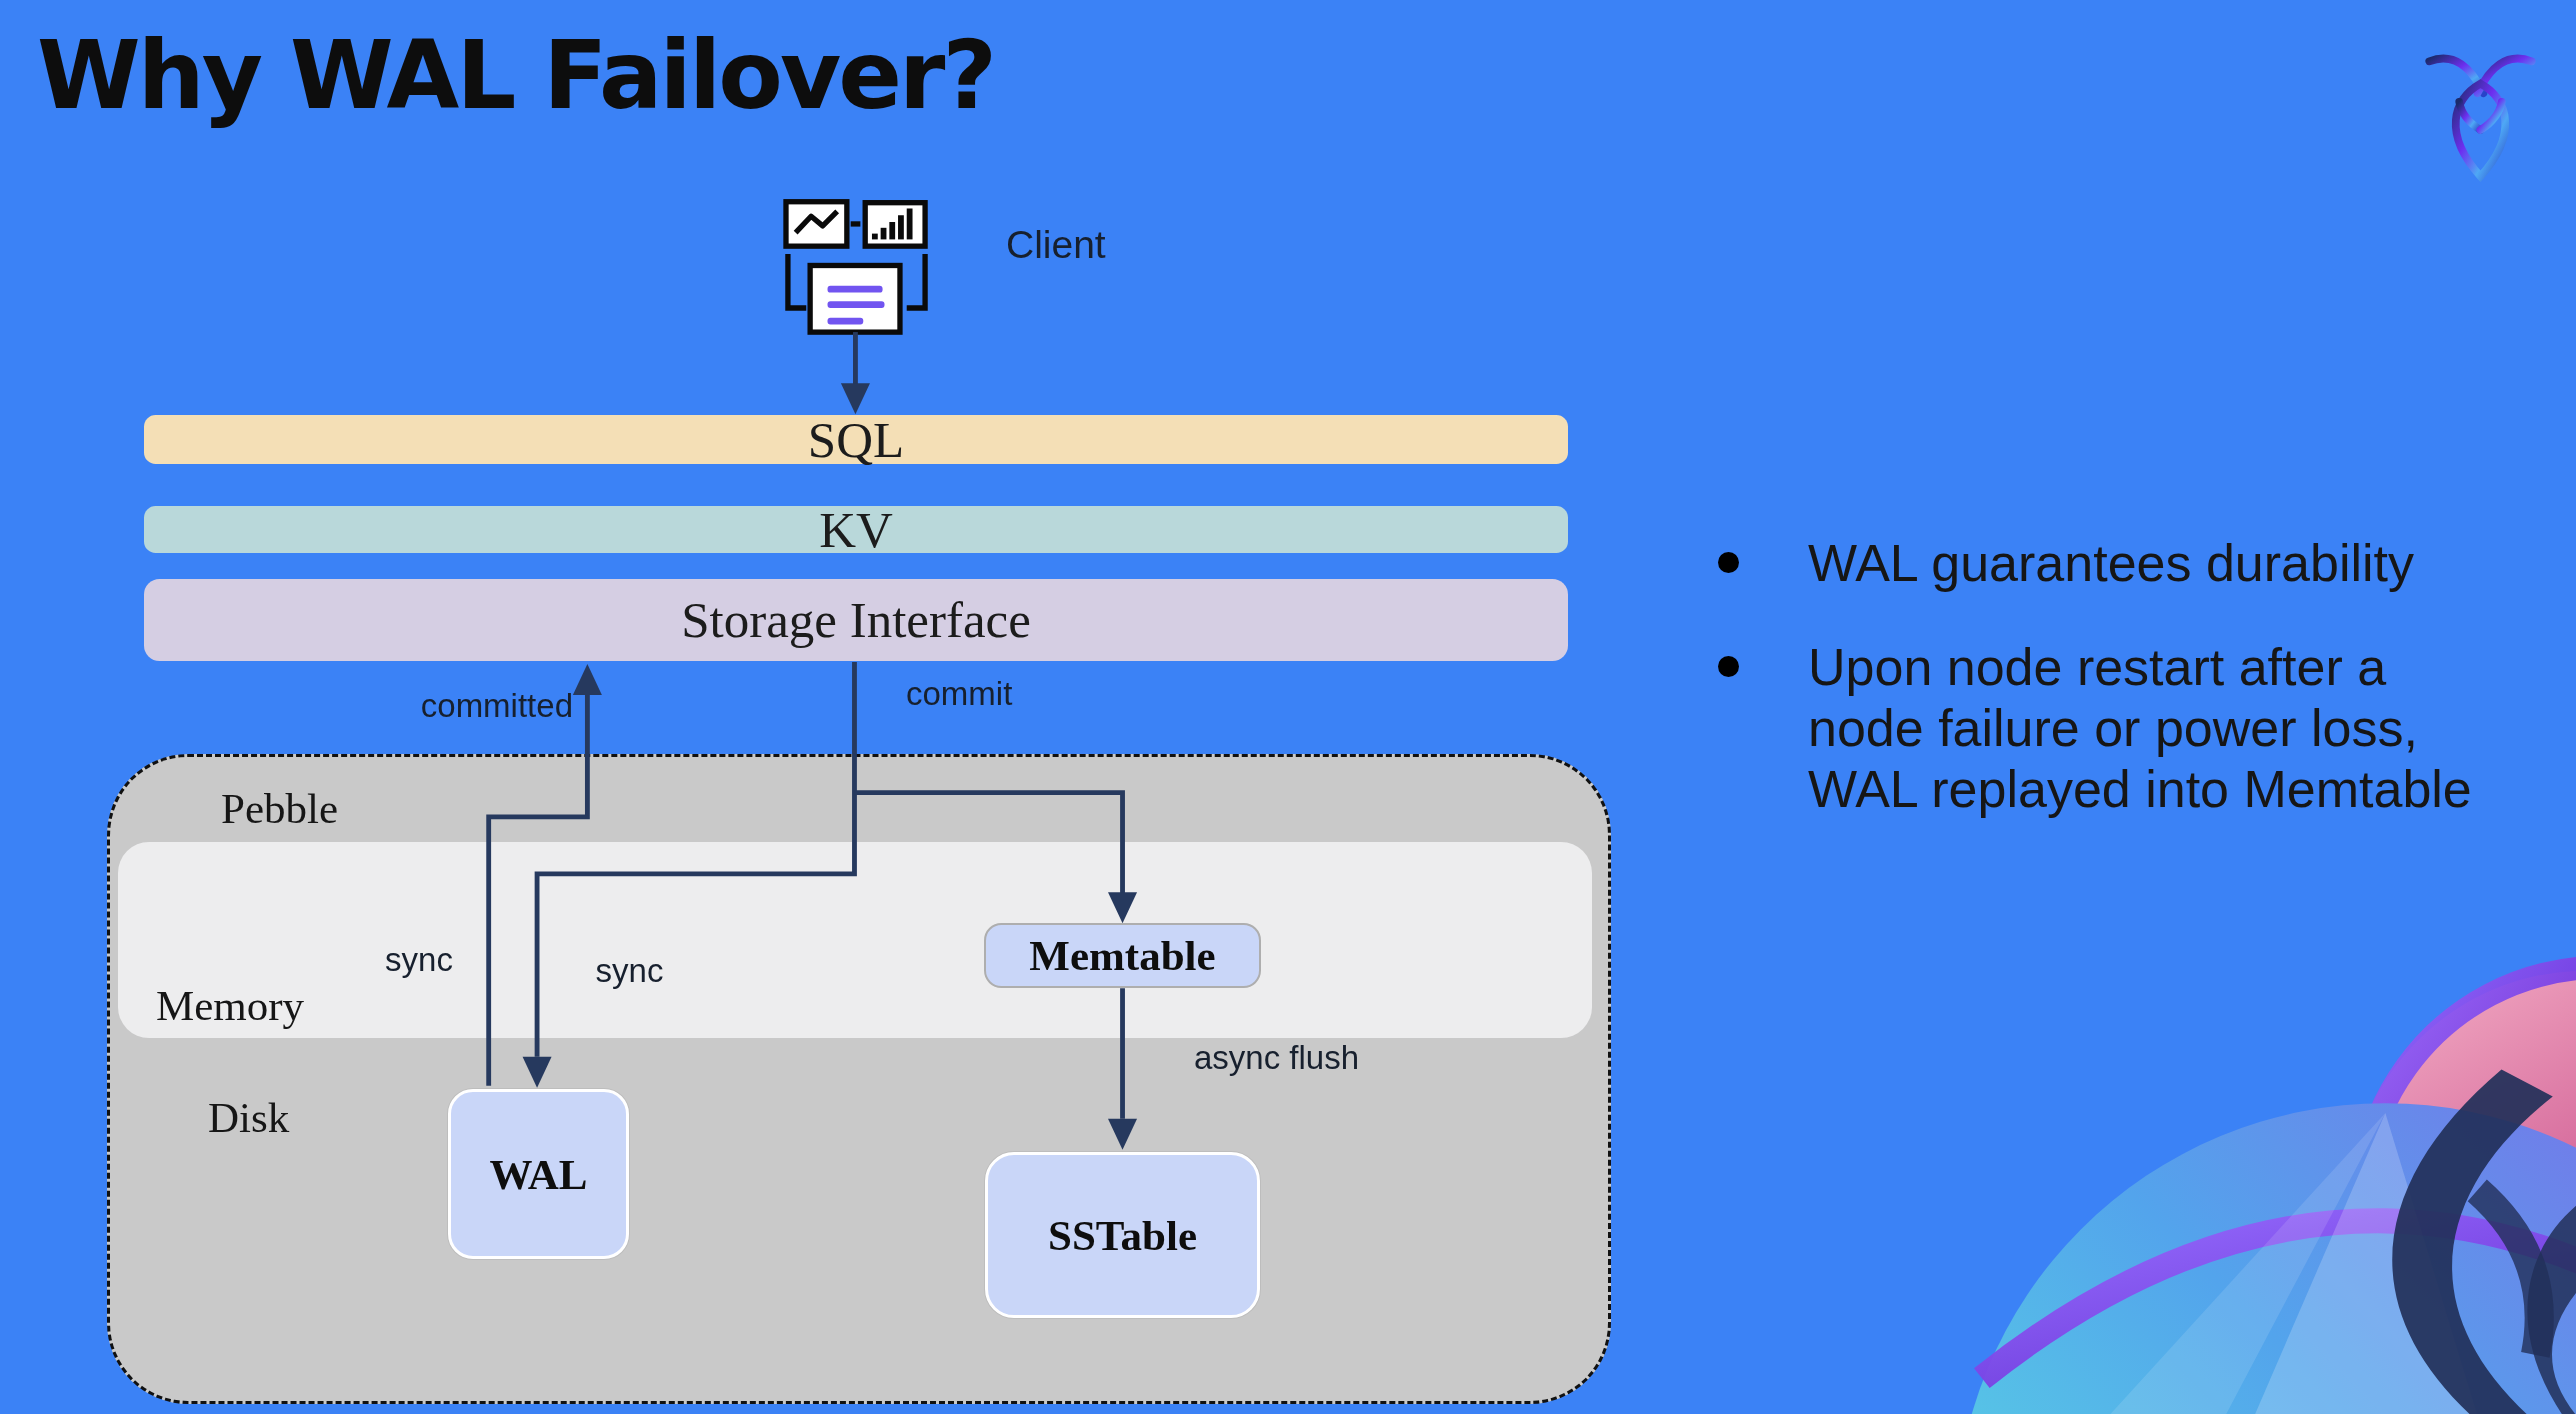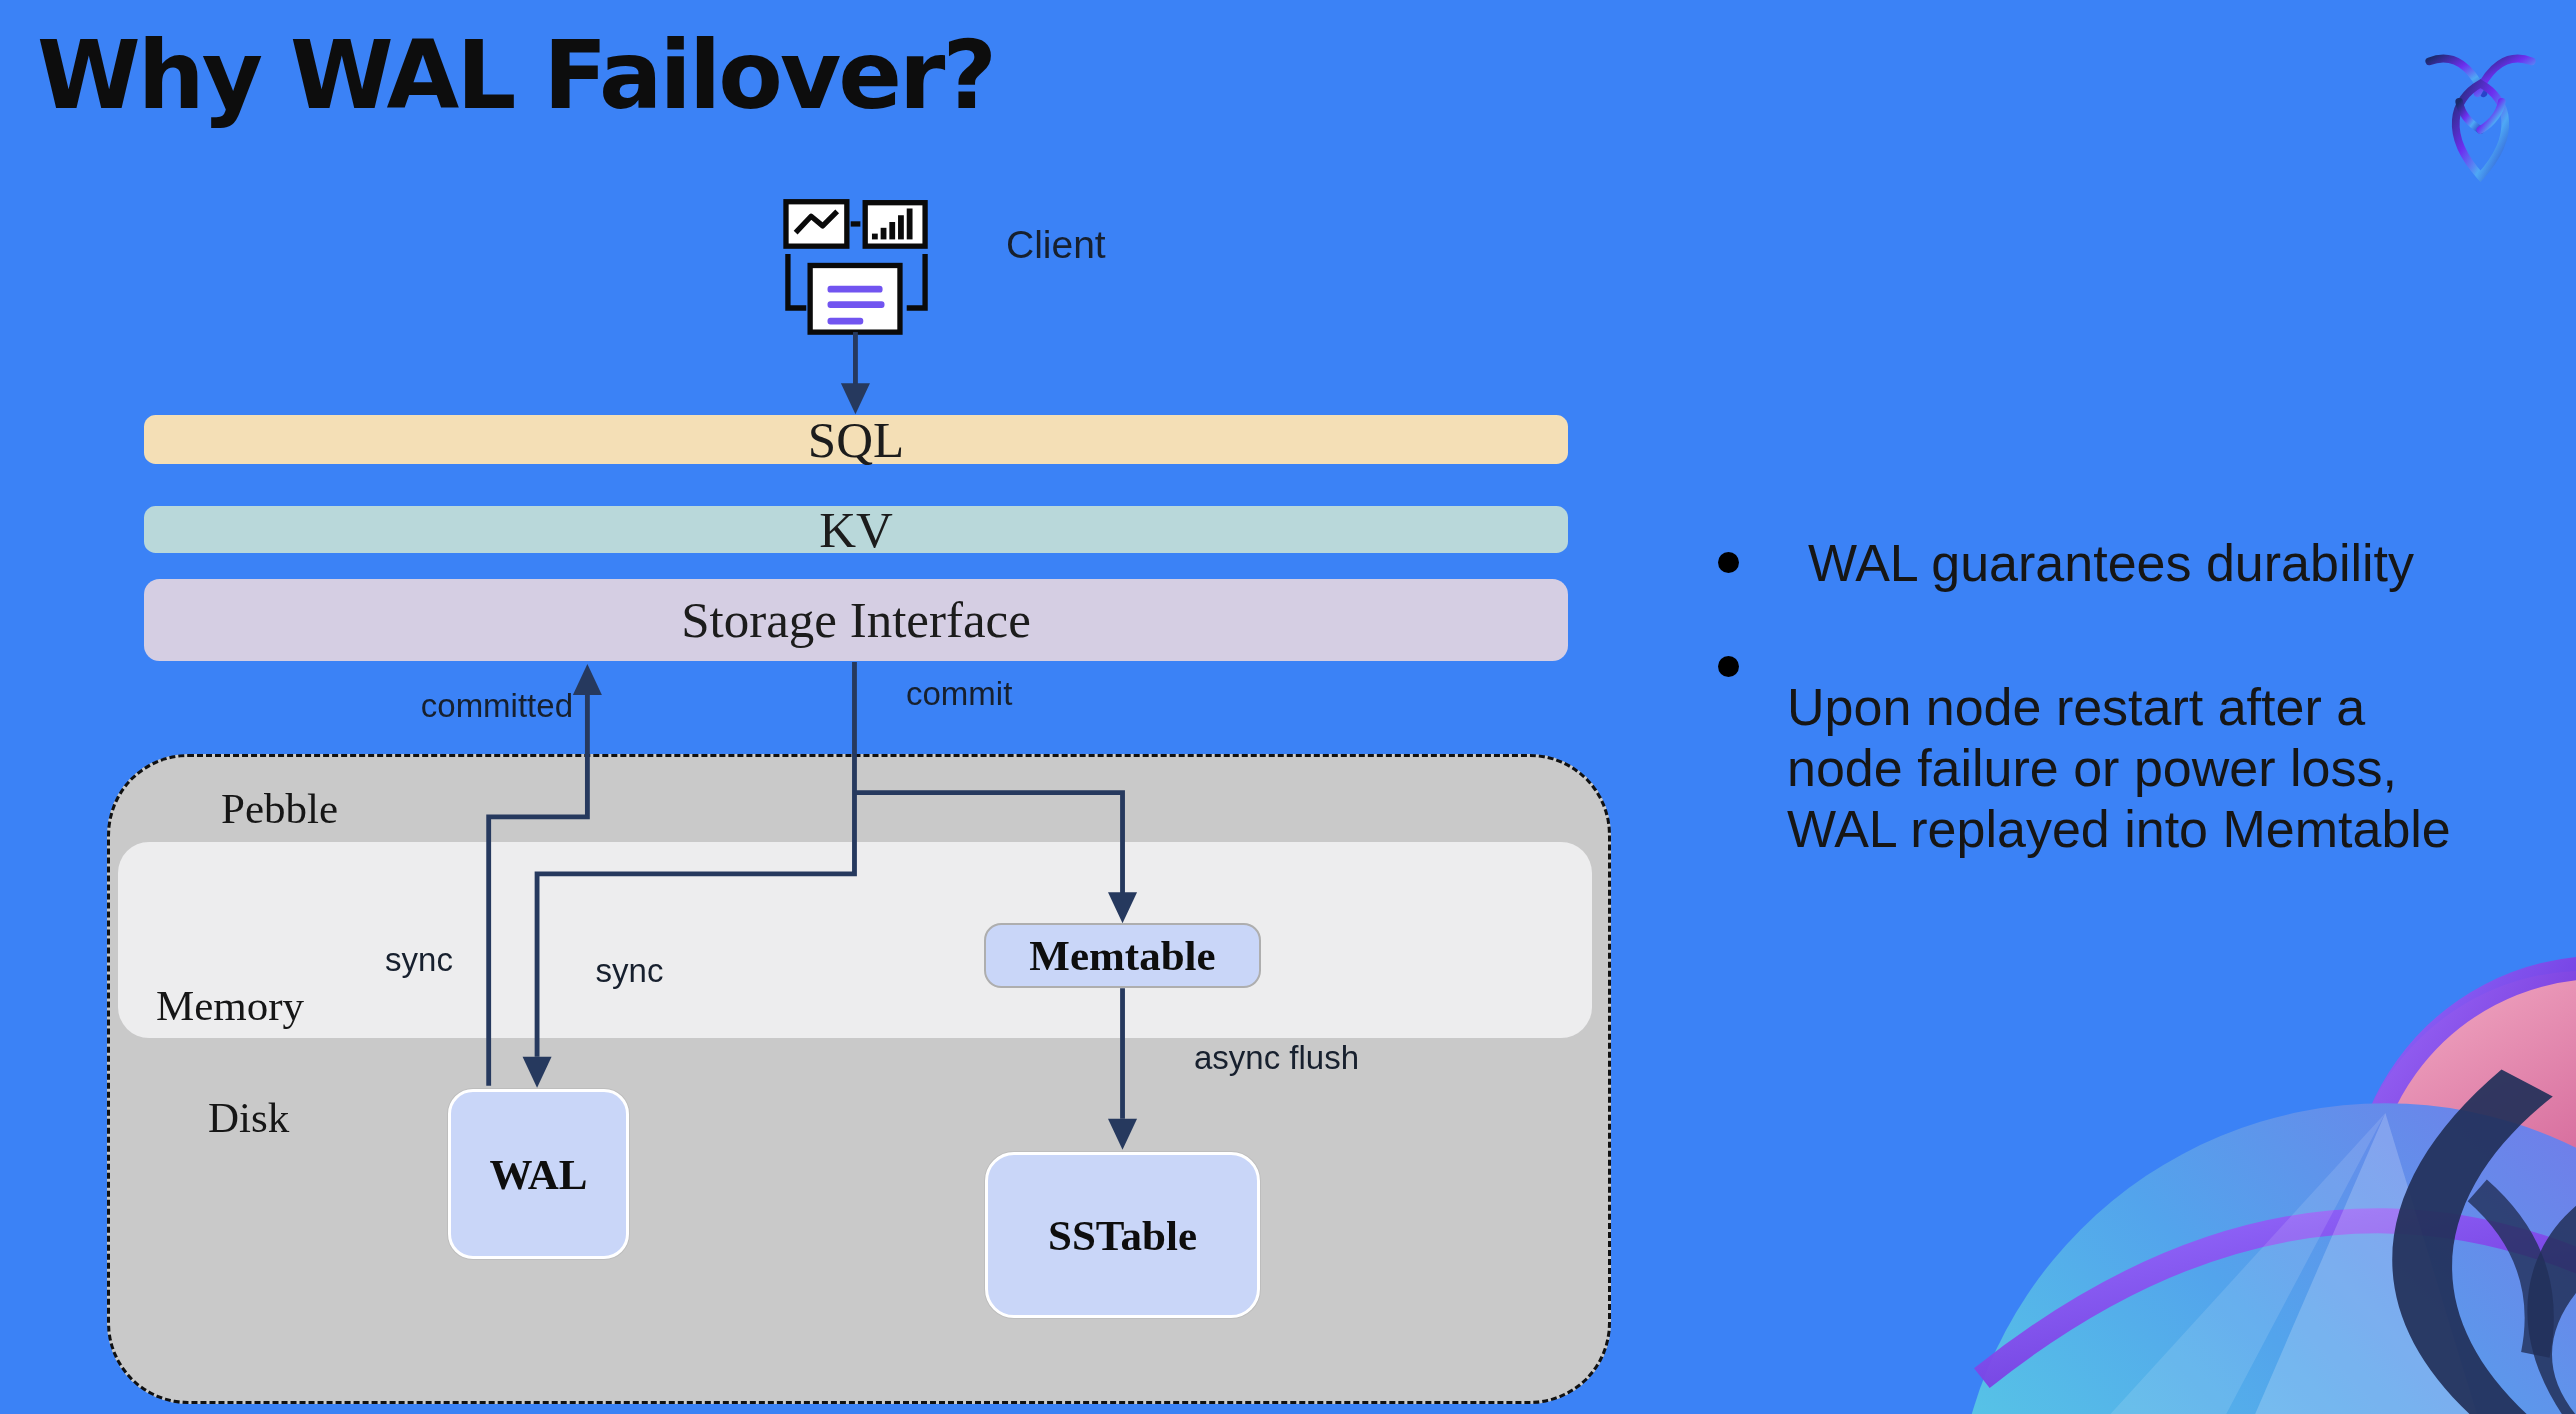--- a/index.html
+++ b/index.html
@@ -42,21 +42,21 @@
   #memtable-box{left:984px;top:923px;width:277px;height:65px;border:2.9px solid #aeaeae;border-radius:17.4px;}
   #sstable-box{left:985px;top:1152px;width:275px;height:166px;border:3.9px solid #fff;border-radius:29px;
            box-shadow:0 0 0 1px #bdbdbd;}
 
   
   #client-label{position:absolute;left:1006px;top:223px;font-size:39px;color:#17202e;}
 
   
   .bullet{position:absolute;display:flex;}
   #bullet-0{left:1718px;top:533px;}
-  #bullet-1{left:1718px;top:637px;flex-direction:column;}
+  #bullet-1{left:1718px;top:637px;}
   .bullet-dot{width:21px;height:21px;border-radius:50%;background:#000;margin-top:19.4px;flex:none;}
   .bullet-text{margin-left:69px;font-size:52px;line-height:61px;color:#161616;white-space:pre-line;}
 
   svg.overlay{position:absolute;left:0;top:0;pointer-events:none;}
 </style>
 </head>
 <body>
 
 <div id="slide">
 

